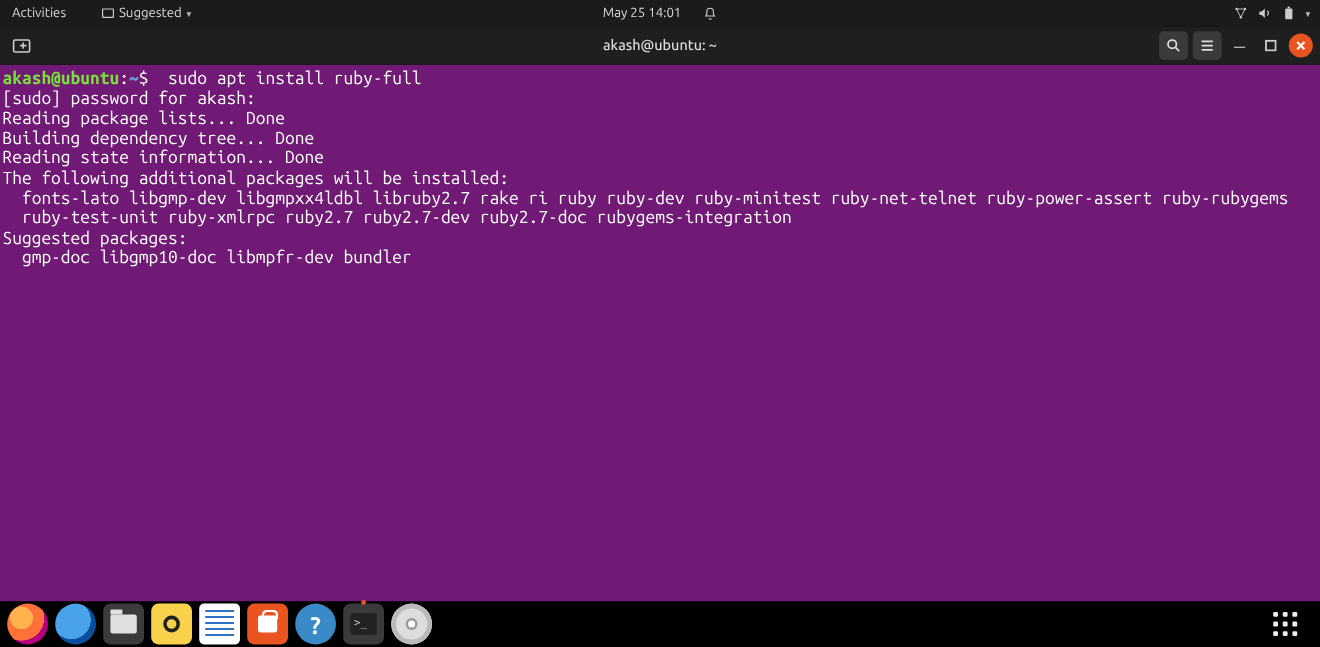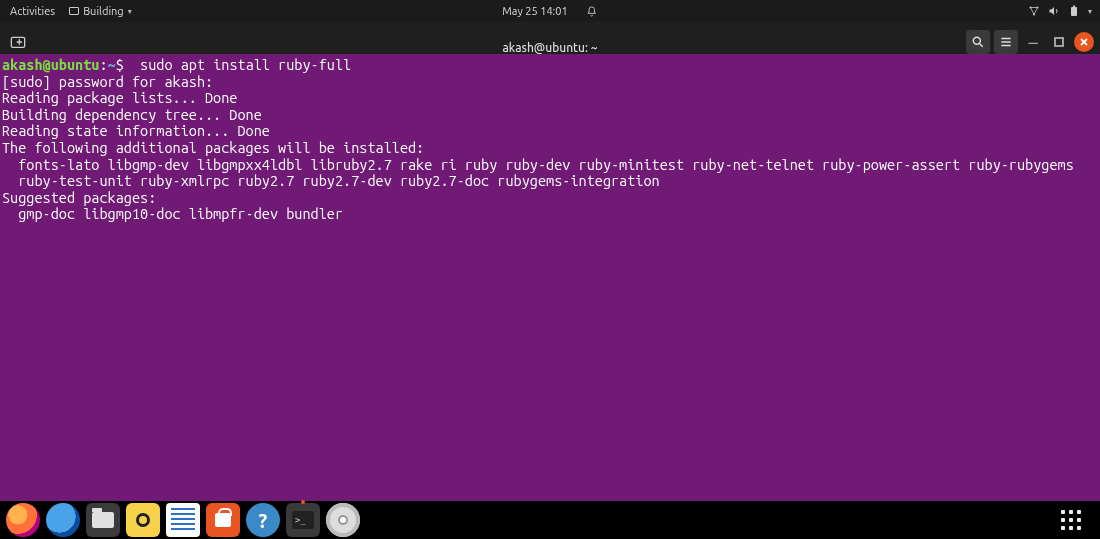--- a/index.html
+++ b/index.html
@@ -8,33 +8,33 @@
   
   .topbar {
     height: 22px;
     background: #1b1b1b;
     color: #dcdcdc;
     display: flex;
     align-items: center;
     font-size: 11px;
     position: relative;
   }
-  .topbar-left { display: flex; align-items: flex-start; gap: 14px; padding-left: 10px; }
+  .topbar-left { display: flex; align-items: flex-start; gap: 30px; padding-left: 10px; }
   .topbar-item { cursor: pointer; display: flex; align-items: center; gap: 4px; }
   .topbar-center { position: absolute; left: 50%; transform: translateX(-50%); display: flex; align-items: center; gap: 19px; }
   .topbar-right { margin-left: auto; padding-right: 8px; display: flex; align-items: center; gap: 8px; }
   .chev { font-size: 8px; opacity: .8; }
   .term-icon-top { width: 10px; height: 8px; border: 1px solid #ccc; border-radius: 1px; display: inline-block; }
 
   
   .titlebar {
     height: 32px;
     background: #1f1f1f;
     display: flex;
-    align-items: flex-end;
+    align-items: center;
     color: #ddd;
     font-size: 12px;
     padding: 0 6px;
     position: relative;
   }
   .tb-btn {
     width: 24px; height: 24px;
     display: flex; align-items: center; justify-content: center;
     border-radius: 4px;
     color: #ddd;
@@ -140,21 +140,21 @@
 </head>
 <body>
 
 <div class="topbar">
   <div class="topbar-left">
     <div class="topbar-item">
       <span>Activities</span>
     </div>
     <div class="topbar-item">
       <span class="term-icon-top"></span>
-      <span>Building</span>
+      <span>Suggested</span>
       <span class="chev">▾</span>
     </div>
   </div>
   <div class="topbar-center">
     <span>May 25  14:01</span>
     <span class="bell-icon">
       <svg width="11" height="11" viewBox="0 0 24 24" fill="none" stroke="#ccc" stroke-width="2">
           <path d="M6 8a6 6 0 1 1 12 0v5l2 3H4l2-3V8z"></path>
           <path d="M10 20a2 2 0 0 0 4 0"></path>
         </svg>

